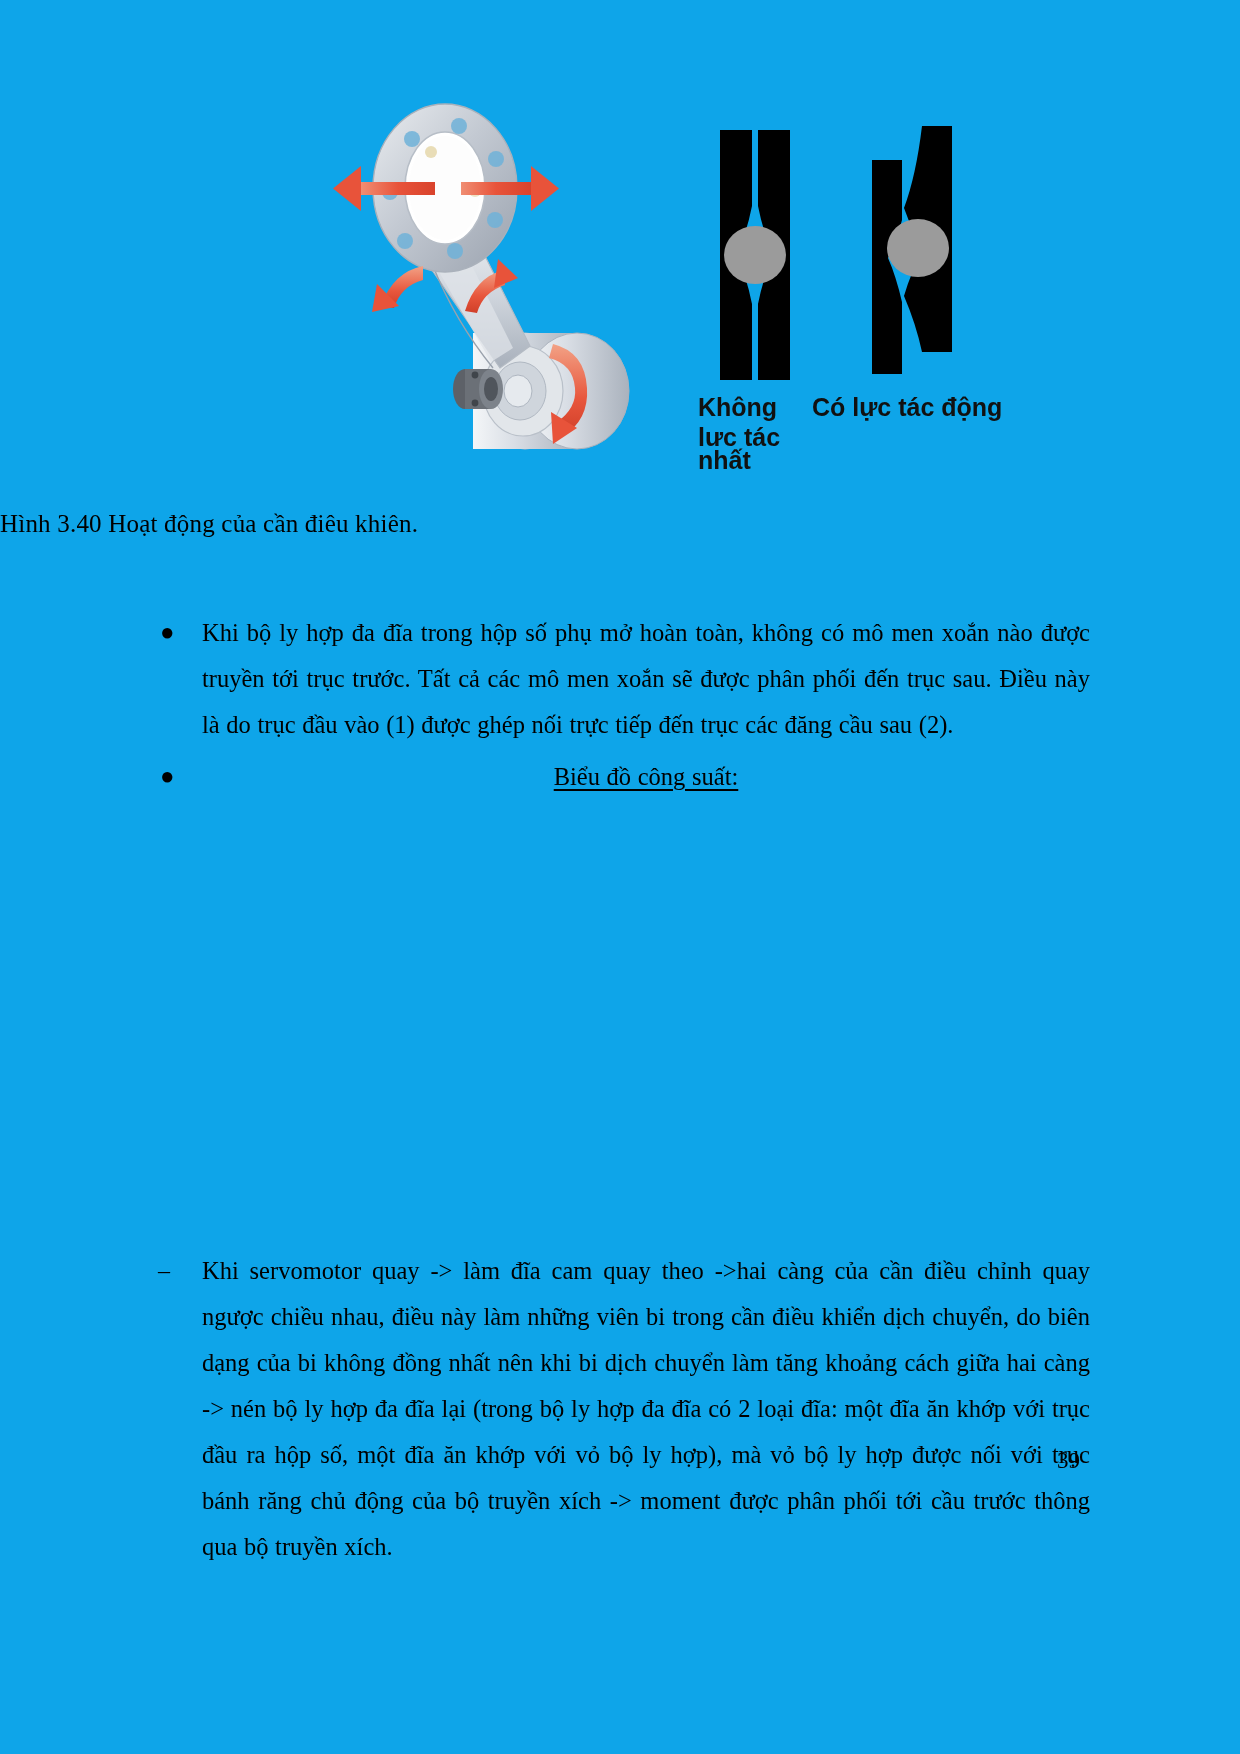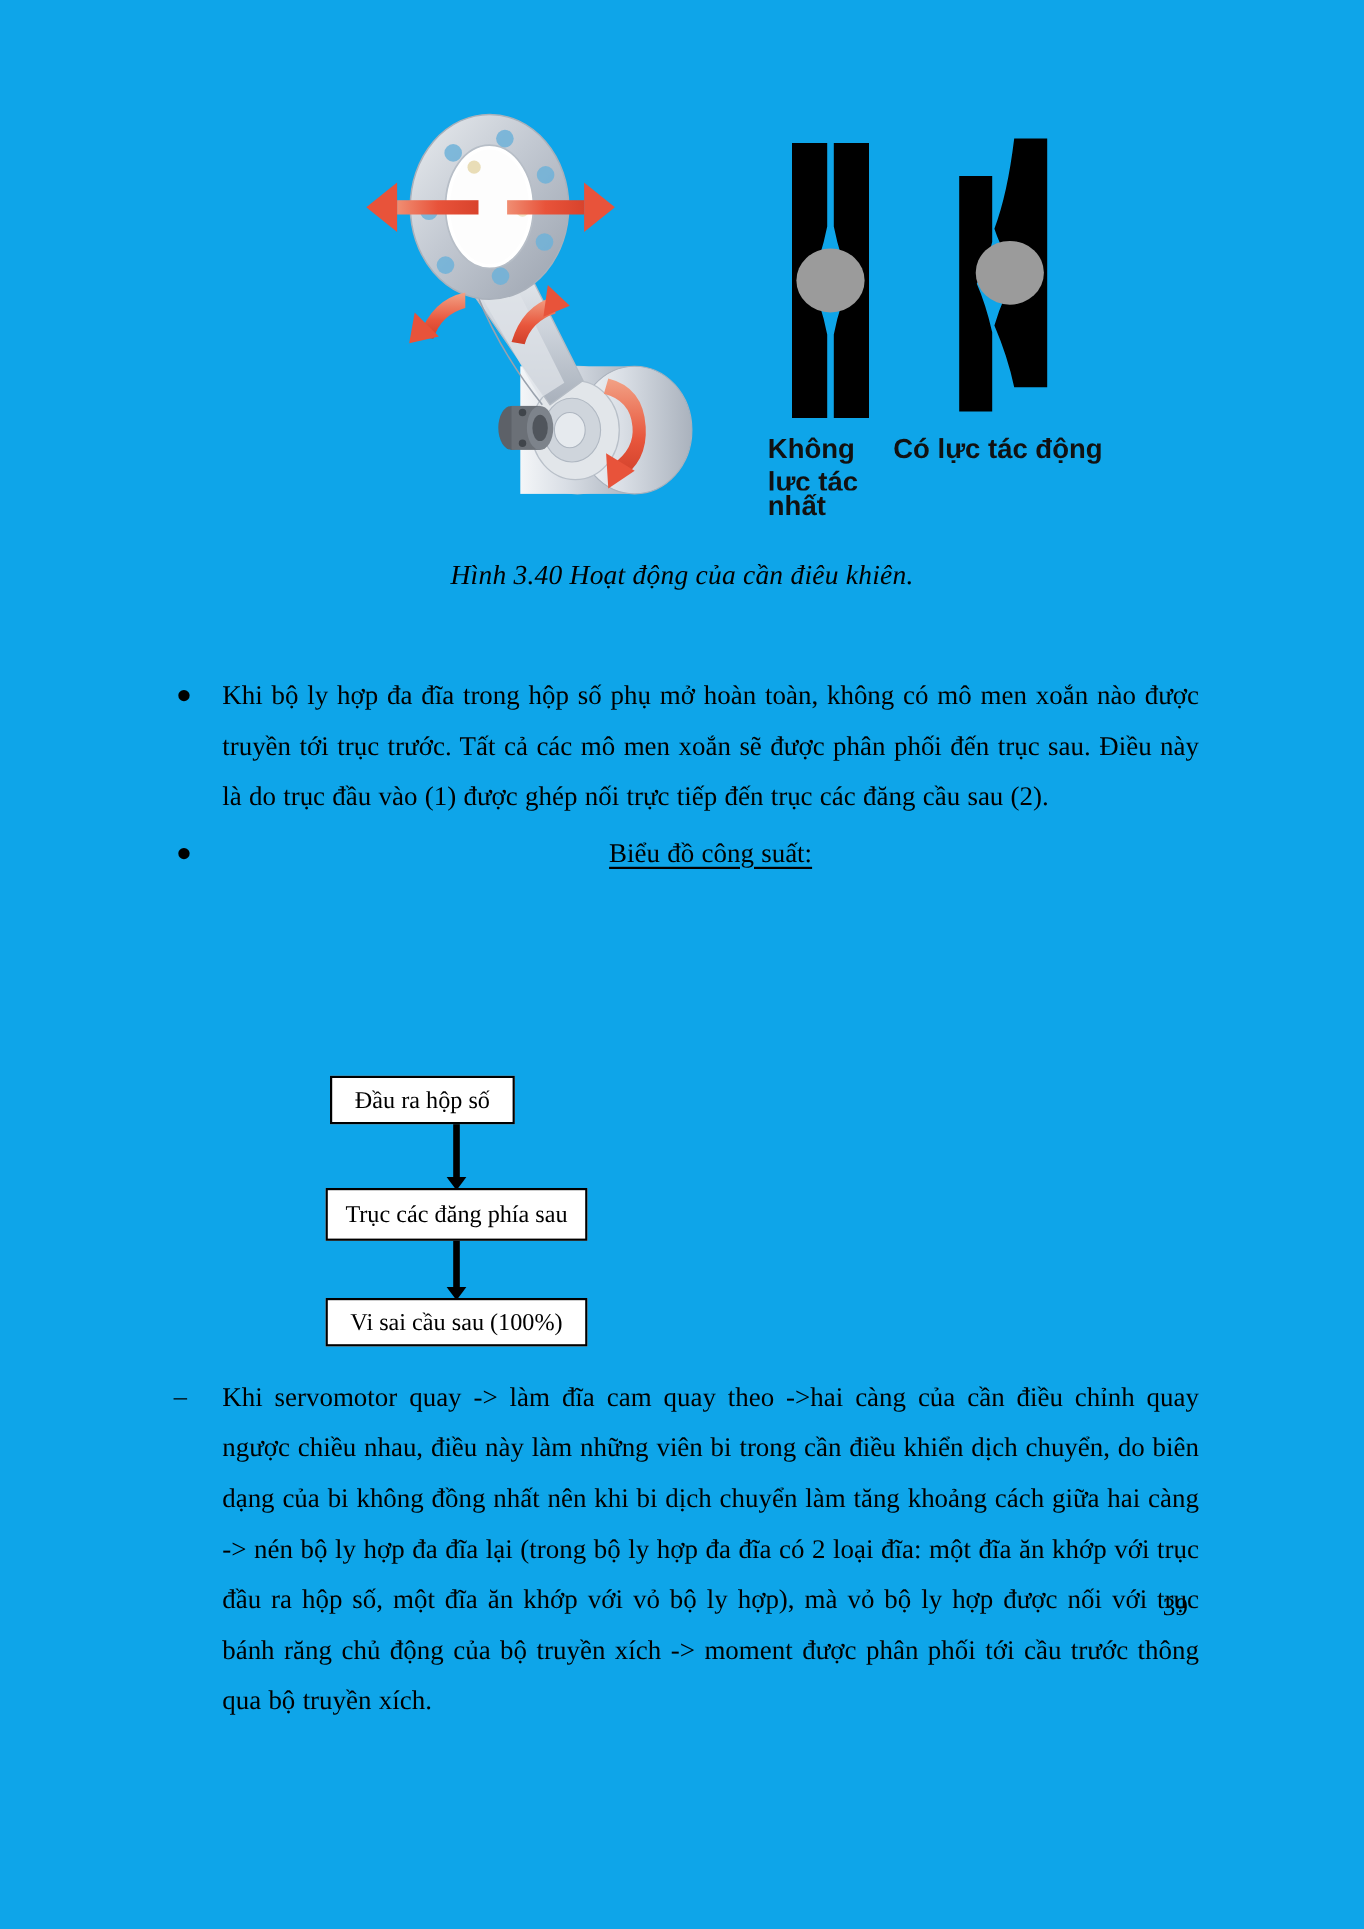--- a/index.html
+++ b/index.html
@@ -41,22 +41,20 @@
     width: 330px;
     height: 330px;
   }
 
   
   .figure-caption {
     position: absolute;
     left: 0;
     top: 510px;
     width: 1240px;
-    text-align: center;
-    font-style: italic;
     font-size: 25px;
     letter-spacing: .2px;
   }
 
   
   .body-area {
     position: absolute;
     left: 150px;
     top: 610px;
     width: 940px;
@@ -304,34 +302,20 @@
       <div class="para">Khi bộ ly hợp đa đĩa trong hộp số phụ mở hoàn toàn, không có mô men xoắn nào được truyền tới trục trước. Tất cả các mô men xoắn sẽ được phân phối đến trục sau. Điều này là do trục đầu vào (1) được ghép nối trực tiếp đến trục các đăng cầu sau (2).</div>
     </div>
 
     <div class="bullet-item" style="margin-top:4px;">
       <span class="bullet-marker">●</span>
       <div class="para nojust underlined">Biểu đồ công suất:</div>
     </div>
 
   </div>
 
-  <div class="flowchart">
-
-    <div class="flow-box flow-box-0">Đầu ra hộp số</div>
-
-    <div class="flow-arrow flow-arrow-0"></div>
-    <div class="flow-arrow-head flow-arrow-head-0"></div>
-
-    <div class="flow-box flow-box-1">Trục các đăng phía sau</div>
-
-    <div class="flow-arrow flow-arrow-1"></div>
-    <div class="flow-arrow-head flow-arrow-head-1"></div>
-
-    <div class="flow-box flow-box-2">Vi sai cầu sau (100%)</div>
-  </div>
 
   <div class="body-area-2">
     <div class="bullet-item">
       <span class="dash-marker">–</span>
       <div class="para">Khi servomotor quay -&gt; làm đĩa cam quay theo -&gt;hai càng của cần điều chỉnh quay ngược chiều nhau, điều này làm những viên bi trong cần điều khiển dịch chuyển, do biên dạng của bi không đồng nhất nên khi bi dịch chuyển làm tăng khoảng cách giữa hai càng -&gt; nén bộ ly hợp đa đĩa lại (trong bộ ly hợp đa đĩa có 2 loại đĩa: một đĩa ăn khớp với trục đầu ra hộp số, một đĩa ăn khớp với vỏ bộ ly hợp), mà vỏ bộ ly hợp được nối với trục bánh răng chủ động của bộ truyền xích -&gt; moment được phân phối tới cầu trước thông qua bộ truyền xích.</div>
     </div>
   </div>
 
   <div class="page-number">39</div>
 

